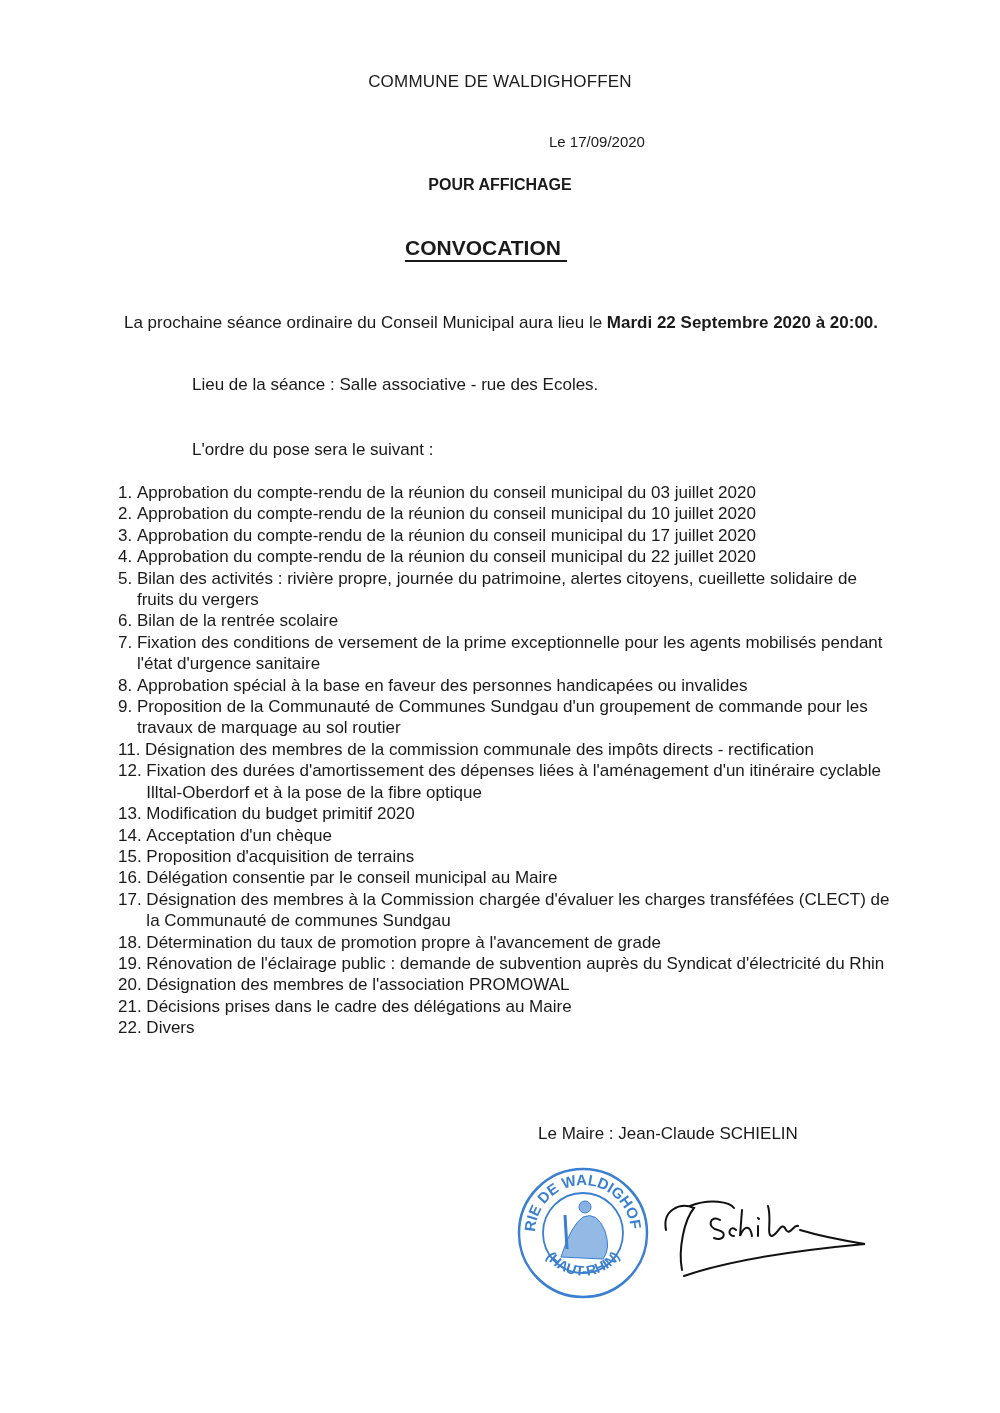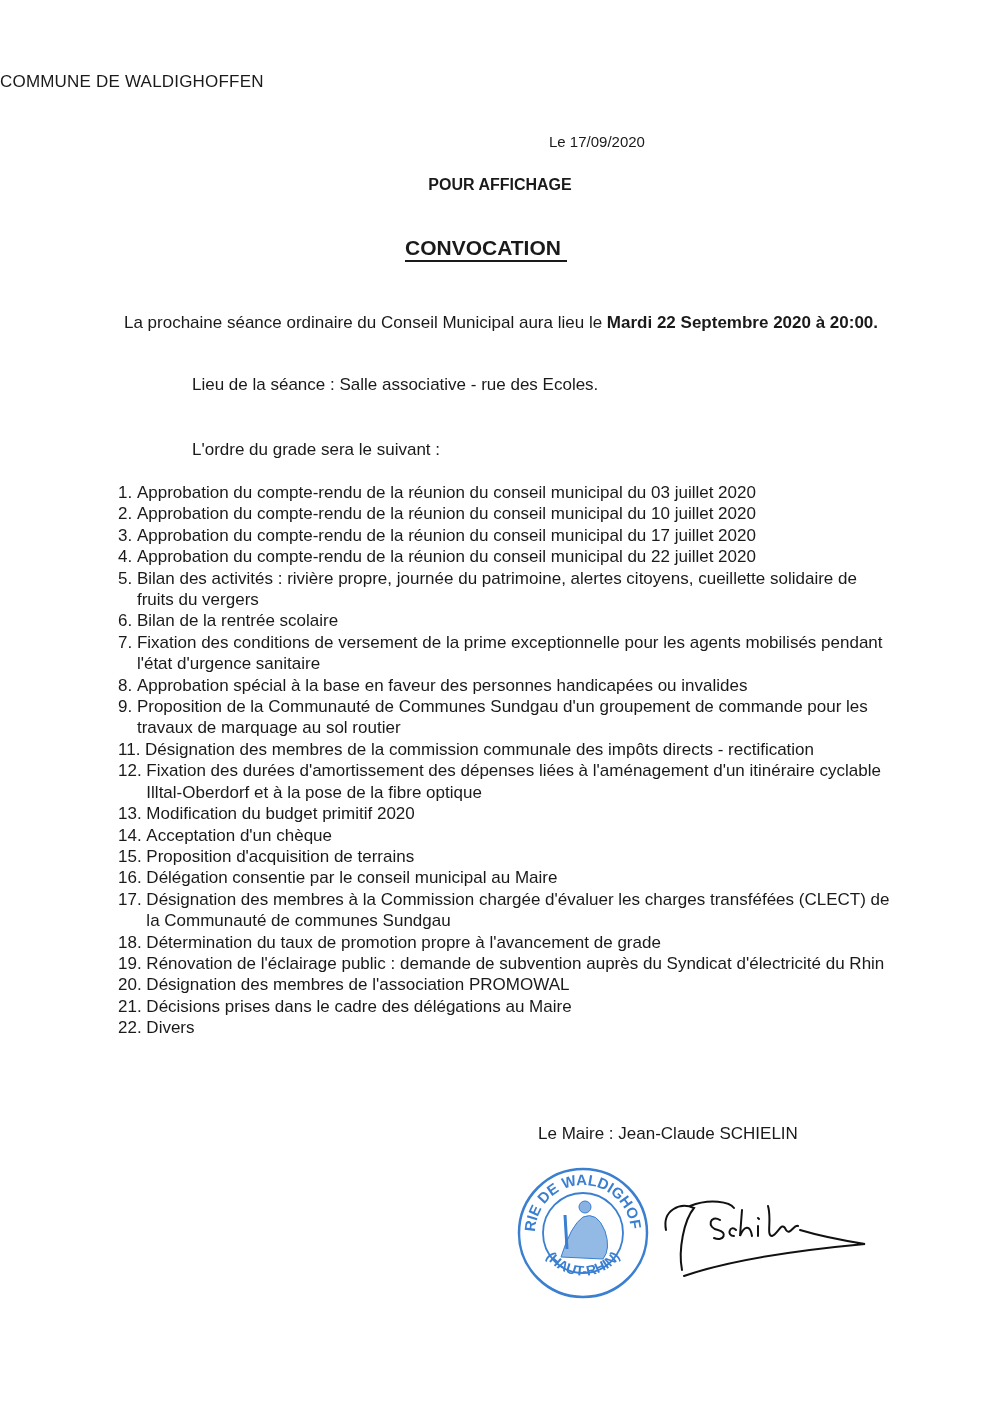--- a/index.html
+++ b/index.html
@@ -1,19 +1,19 @@
 <!DOCTYPE html>
 <html><head>
 <meta charset="utf-8">
 <style>
   html, body { margin: 0; padding: 0; background: #ffffff; }
   body { width: 1000px; height: 1413px; position: relative; overflow: hidden;
          font-family: "Liberation Sans", sans-serif; color: #1a1a1a; }
   .abs { position: absolute; }
-  .commune { left: 0; width: 1000px; text-align: left; top: 72px; font-size: 17px; letter-spacing: 0.2px; }
+  .commune { left: 0; width: 1000px; text-align: center; top: 72px; font-size: 17px; letter-spacing: 0.2px; }
   .date { left: 549px; top: 133px; font-size: 15px; }
   .affichage { left: 0; width: 1000px; text-align: center; top: 176px; font-size: 16px; font-weight: bold; }
   .convocation { left: 405px; top: 236px; font-size: 21px; font-weight: bold;
                  border-bottom: 2px solid #1a1a1a; padding-right: 6px; line-height: 24px; }
   .intro { left: 121px; top: 312px; width: 760px; font-size: 17px; line-height: 22px; text-align: center; }
   .intro b { font-weight: bold; }
   .lieu { left: 192px; top: 375px; font-size: 17px; }
   .ordre { left: 192px; top: 440px; font-size: 17px; }
   .agenda { left: 118px; top: 482px; width: 780px; margin: 0; padding: 0; list-style: none;
             font-size: 17px; line-height: 21.4px; }
@@ -30,21 +30,21 @@
 <div class="abs commune">COMMUNE DE WALDIGHOFFEN</div>
 <div class="abs date">Le 17/09/2020</div>
 <div class="abs affichage">POUR AFFICHAGE</div>
 <div class="abs convocation">CONVOCATION</div>
 
 <div class="abs intro">
   <span>La prochaine séance ordinaire du Conseil Municipal aura lieu le </span><b>Mardi 22 Septembre 2020 à 20:00.</b>
 </div>
 
 <div class="abs lieu">Lieu de la séance : Salle associative - rue des Ecoles.</div>
-<div class="abs ordre">L'ordre du grade sera le suivant :</div>
+<div class="abs ordre">L'ordre du pose sera le suivant :</div>
 
 <ol class="abs agenda" id="agenda">
     <li>
       <span class="num">1. </span>
       <span class="txt">Approbation du compte-rendu de la réunion du conseil municipal du 03 juillet 2020</span>
     </li>
     <li>
       <span class="num">2. </span>
       <span class="txt">Approbation du compte-rendu de la réunion du conseil municipal du 10 juillet 2020</span>
     </li>

